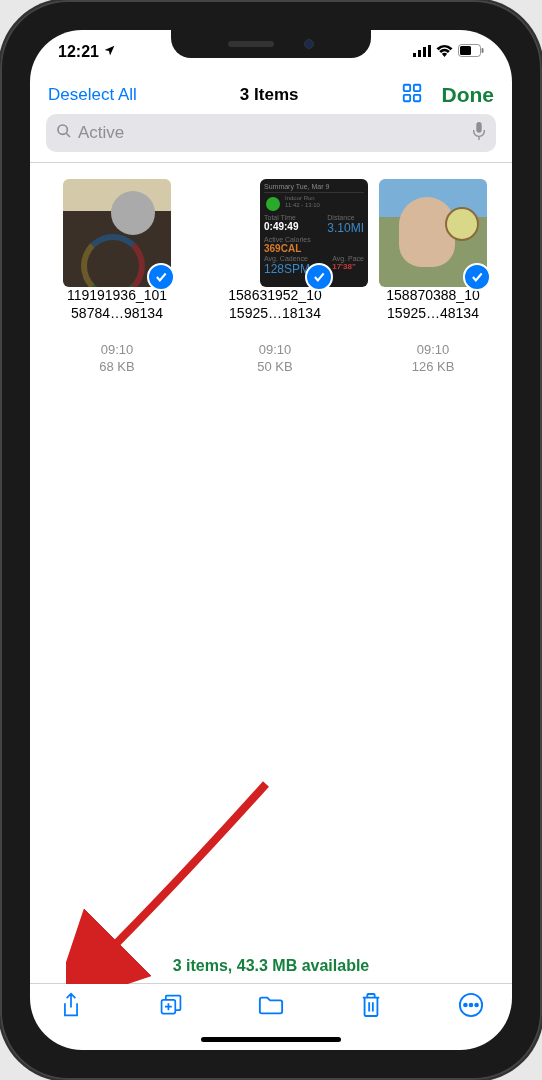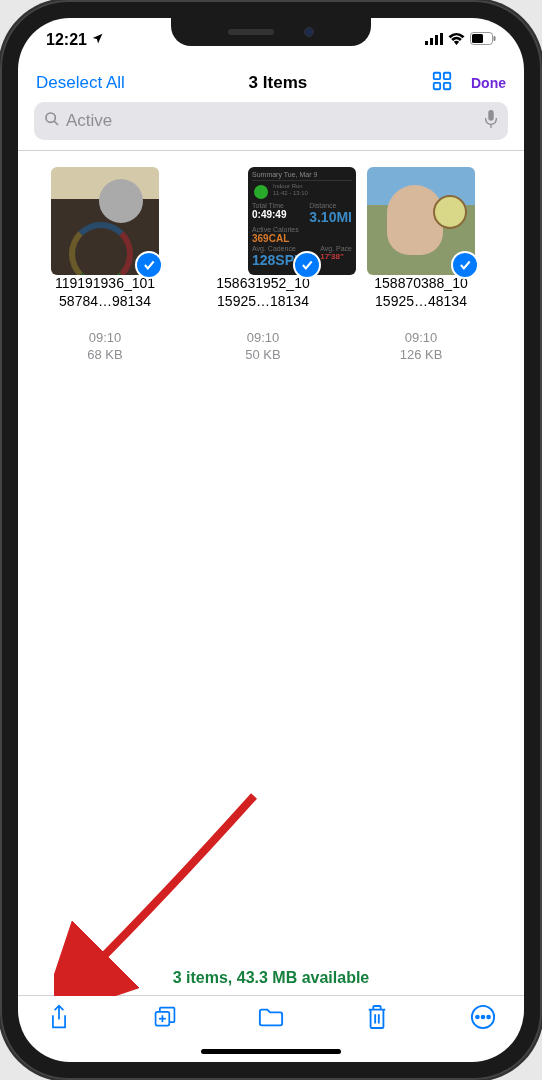--- a/index.html
+++ b/index.html
@@ -8,21 +8,21 @@
       background: #e8e8e8;
       display: flex;
       justify-content: center;
       align-items: flex-start;
     }
     .device-frame {
       width: 542px;
       height: 1080px;
       background: #1a1a1a;
       border-radius: 68px;
-      padding: 18px;
+      padding: 30px;
       box-shadow: 0 0 0 2px #333, inset 0 0 0 2px #444;
       position: relative;
     }
     .screen {
       width: 100%;
       height: 100%;
       background: #fff;
       border-radius: 52px;
       overflow: hidden;
       display: flex;
@@ -63,21 +63,21 @@
     .nav-bar {
       display: flex;
       justify-content: space-between;
       align-items: center;
       padding: 8px 18px 6px;
     }
     .nav-left { color: #007aff; font-size: 17px; }
     .nav-title { font-size: 17px; font-weight: 600; }
     .nav-right { display: flex; align-items: center; gap: 18px; }
     .grid-icon { color: #007aff; }
-    .done-btn { color: #6d28d9; font-size: 14px; font-weight: 600; }
+    .done-btn { color: #15803d; font-size: 21px; font-weight: 600; }
     
     .search-container {
       padding: 0 16px 10px;
     }
     .search-bar {
       background: #e4e4e9;
       border-radius: 10px;
       display: flex;
       align-items: center;
       padding: 8px 10px;
@@ -158,21 +158,21 @@
       font-size: 8px;
       color: #6a6a6a;
       padding: 4px;
       text-align: left;
       margin-left: 39px;
     }
     .t2-header{font-size:7px;color:#888;border-bottom:1px solid #333;padding-bottom:2px;margin-bottom:2px;}
     .t2-run{display:inline-block;width:14px;height:14px;background:#2aaa2a;border-radius:50%;margin:2px;position:relative;}
     .t2-row{display:flex;justify-content:space-between;font-size:7px;margin-top:1px;}
     .t2-time{color:#fff;font-size:10px;font-weight:600;}
-    .t2-blue{color:#3a8ac8;font-size:14px;font-weight:700;}
+    .t2-blue{color:#3a8ac8;font-size:12px;font-weight:400;}
     .t2-orange{color:#d87a2a;font-size:10px;font-weight:600;}
     .t2-red{color:#c83a3a;font-size:8px;font-weight:600;}
     
     .thumb3 {
       background: linear-gradient(180deg, #7ab0d8 0%, #7ab0d8 35%, #8a9a6a 35%, #8a9a6a 100%);
       position:relative;
     }
     .thumb3::before{content:"";position:absolute;left:20px;top:18px;width:56px;height:70px;background:#d8b89a;border-radius:30px 30px 24px 24px;}
     .thumb3::after{content:"";position:absolute;right:8px;top:28px;width:30px;height:30px;background:#d8d888;border-radius:50%;border:2px solid #8a6a3a;}
     

